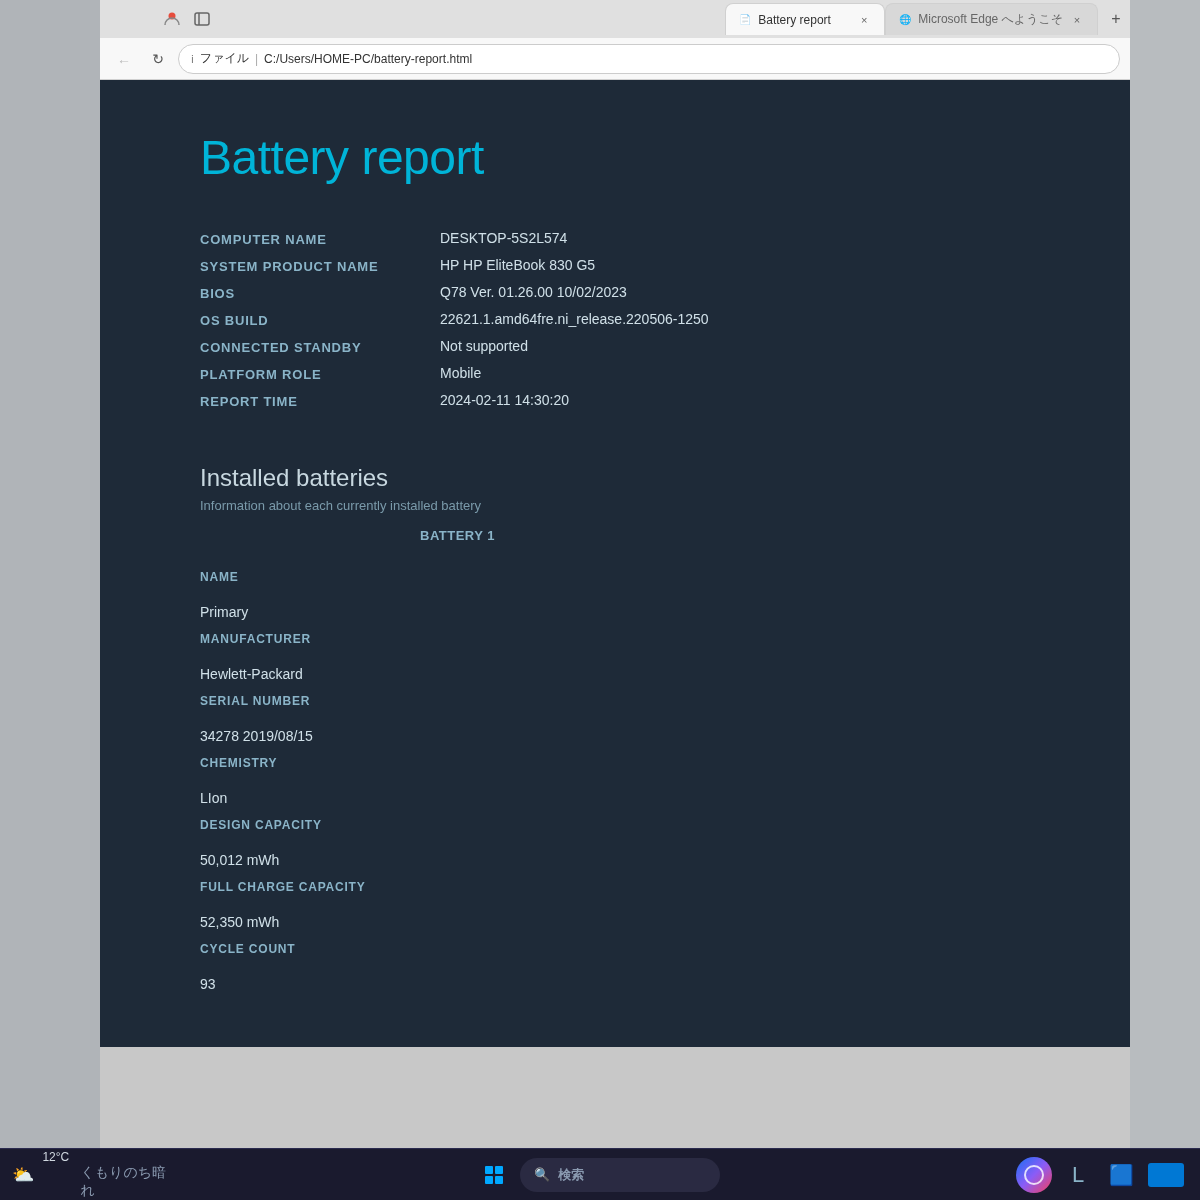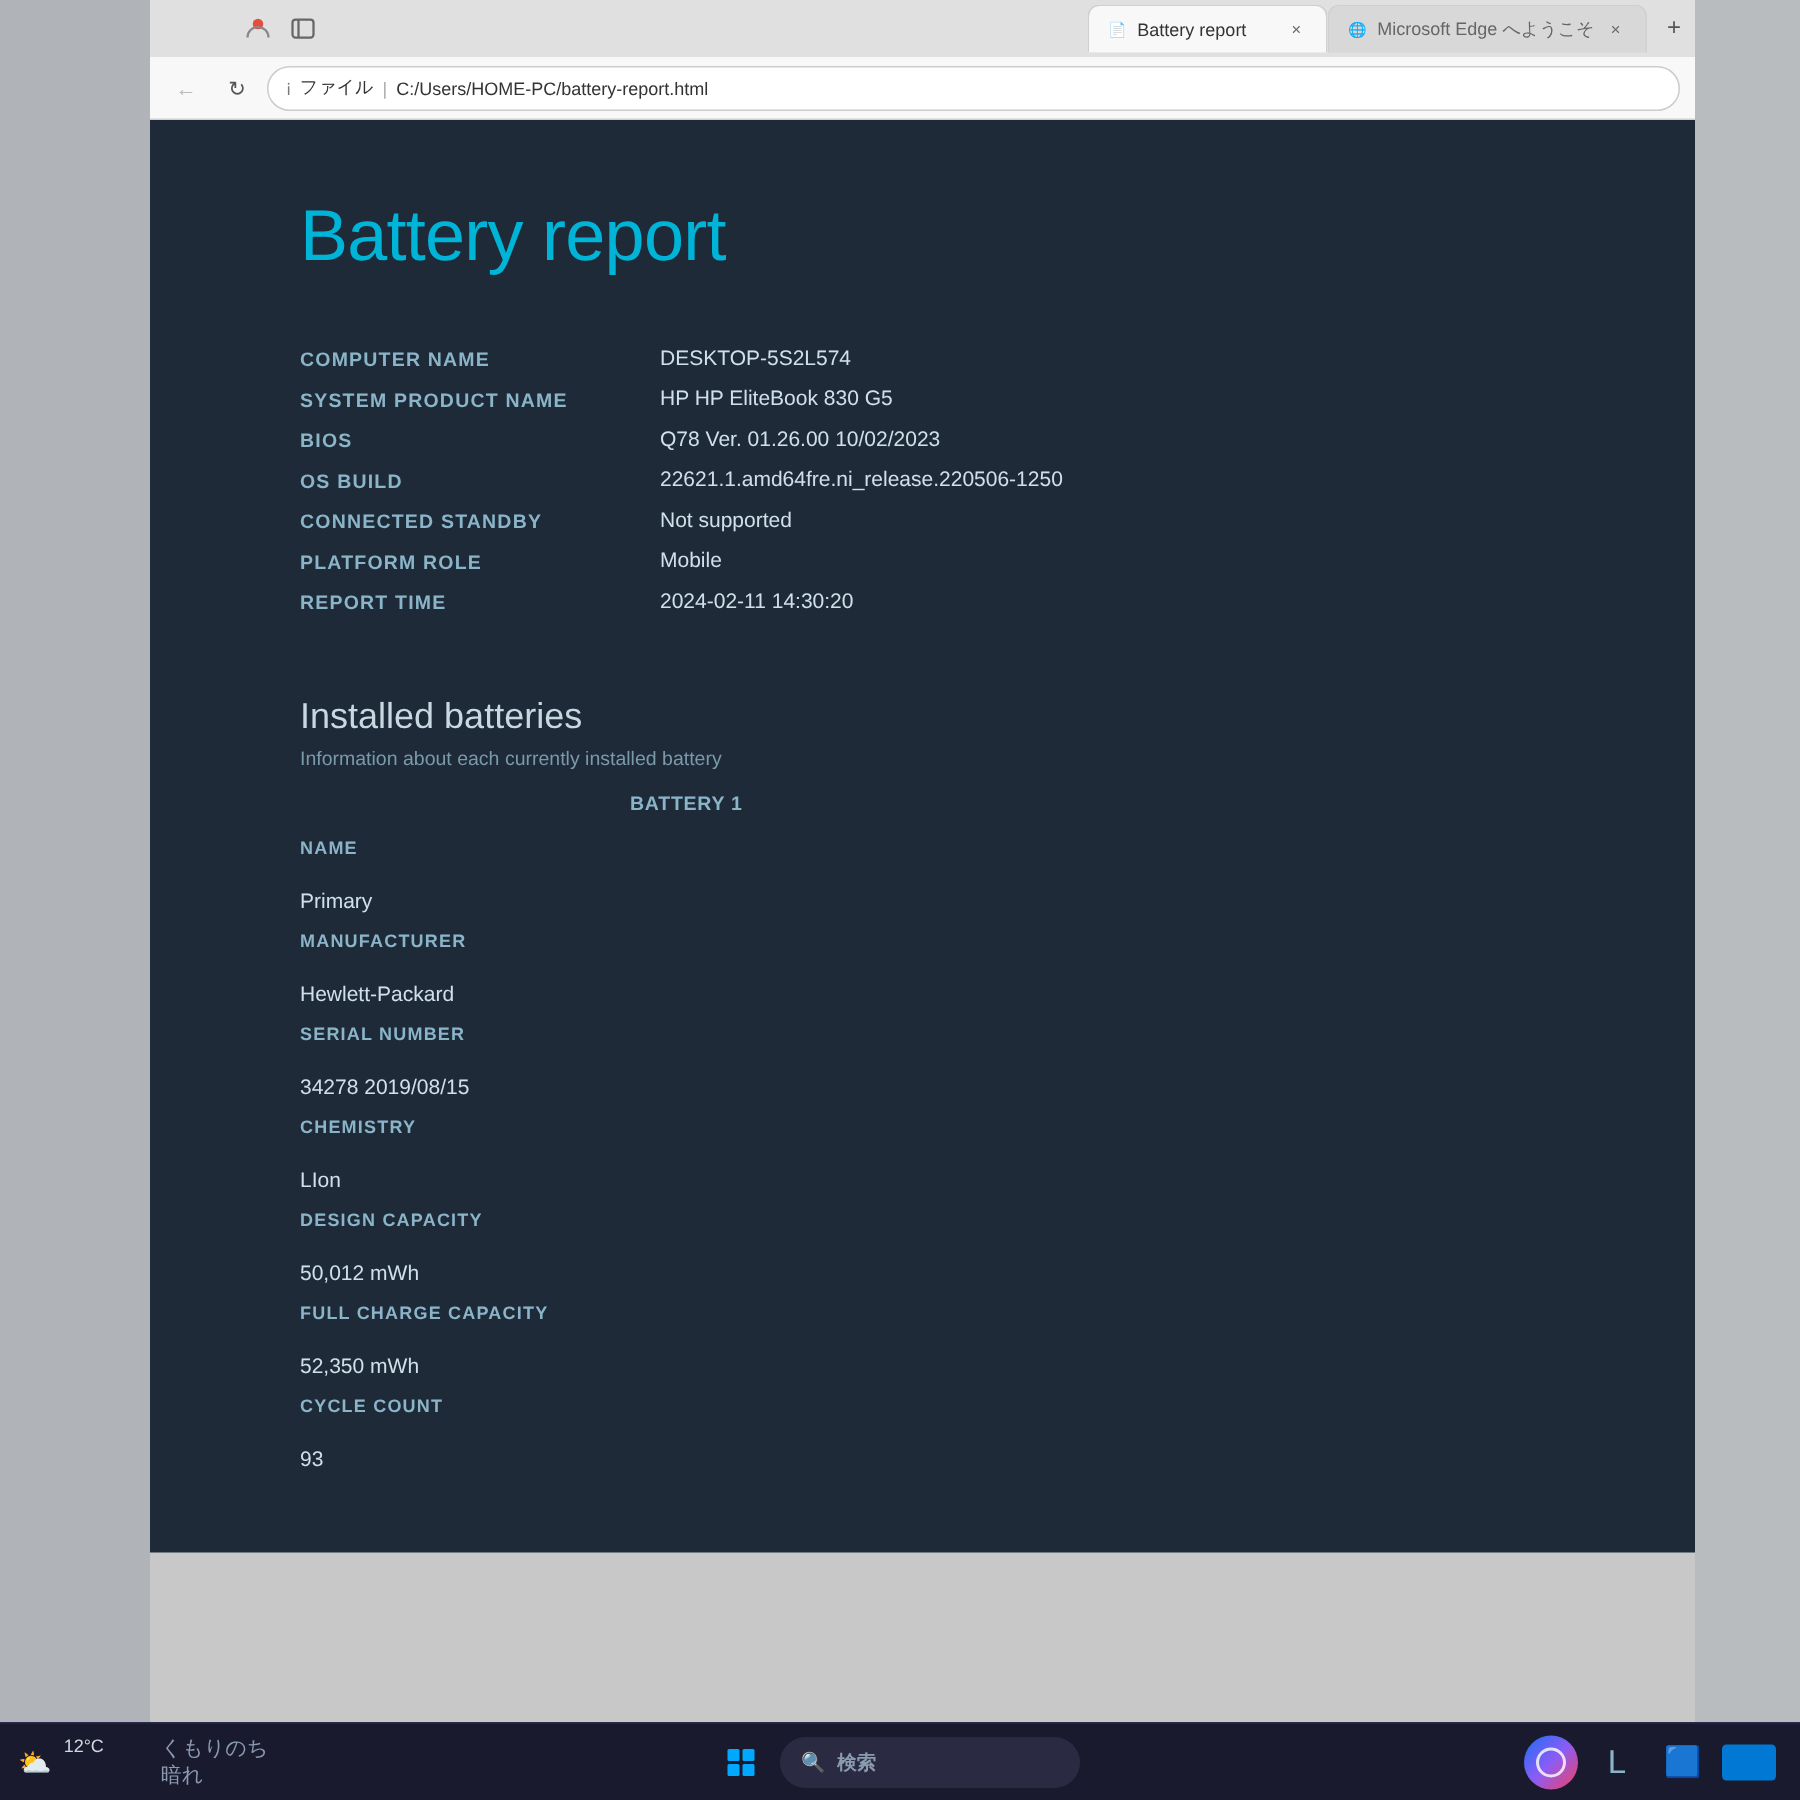--- a/index.html
+++ b/index.html
@@ -196,21 +196,21 @@
       color: #7a9aaa;
       margin-bottom: 15px;
     }
 
     
     .battery-label {
       font-size: 13px;
       font-weight: 700;
       color: #8ab4c8;
       letter-spacing: 0.5px;
-      margin-bottom: 8px;
+      margin-bottom: 20px;
       padding-left: 220px;
     }
 
     .battery-info-table {}
 
     .battery-info-row {
       display: flex;
       align-items: flex-start;
       padding: 5px 0;
       gap: 20px;
@@ -254,21 +254,21 @@
       gap: 4px;
       width: 180px;
     }
 
     .weather-icon {
       font-size: 18px;
     }
 
     .weather-info {
       display: flex;
-      flex-direction: row;
+      flex-direction: column;
       margin-left: 4px;
     }
 
     .weather-temp {
       font-size: 12px;
       color: #d0d8e0;
       font-weight: 500;
     }
 
     .weather-desc {

